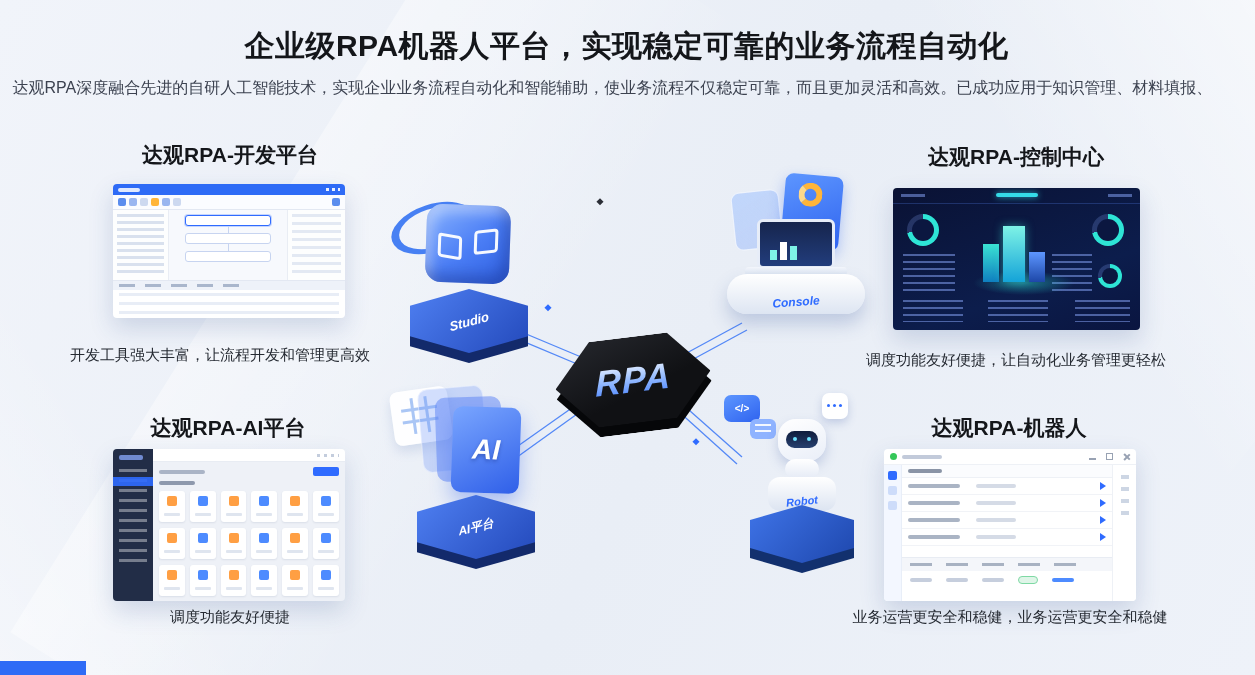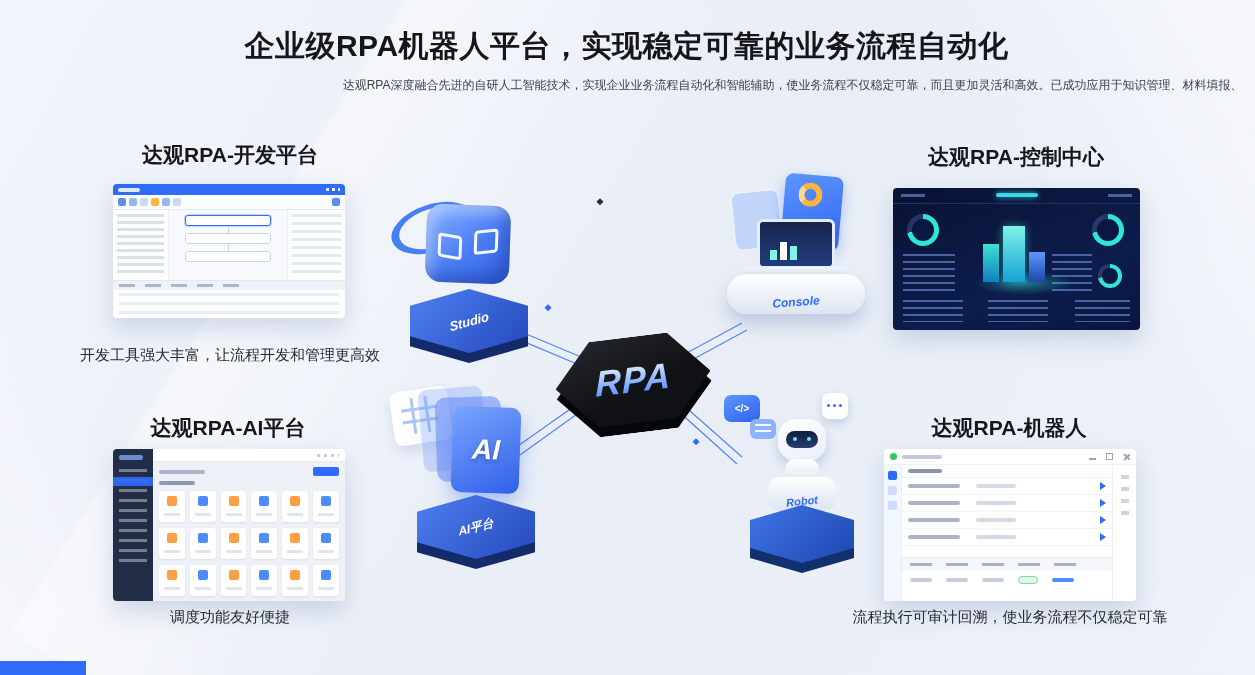--- a/index.html
+++ b/index.html
@@ -14,29 +14,29 @@
     background:linear-gradient(200deg,rgba(255,255,255,.85),rgba(255,255,255,0) 60%)}
   .bg-shape.s2{left:-220px;bottom:-160px;width:680px;height:480px;transform:rotate(38deg);
     background:linear-gradient(20deg,rgba(255,255,255,.7),rgba(236,242,250,0) 60%)}
   .bg-shape.s3{left:18%;top:-120px;width:300px;height:900px;transform:rotate(32deg);
     background:linear-gradient(90deg,rgba(255,255,255,.4),rgba(255,255,255,0))}
 
   
   .page-title{position:absolute;top:26px;left:0;right:2px;text-align:center;
     font-size:30px;font-weight:700;color:#14161a;letter-spacing:.5px}
   .page-subtitle{position:absolute;top:76px;left:50%;transform:translateX(-50%);
-    width:1230px;text-align:right;font-size:12px;line-height:1.5;color:#3c4250}
+    width:1230px;text-align:left;font-size:16px;line-height:1.5;color:#3c4250}
   .page-subtitle span{display:block}
 
   
   .feat-title{position:absolute;width:284px;text-align:center;font-size:21px;font-weight:700;color:#14161a}
   .ft-dev{left:88px;top:141px}.ft-control{left:874px;top:143px}
   .ft-ai{left:86px;top:414px}.ft-robot{left:867px;top:414px}
   .feat-caption{position:absolute;text-align:center;font-size:15px;color:#262b33;line-height:1.9}
-  .fc-dev{left:63px;top:341px;width:334px}.fc-control{left:846px;top:346px;width:340px}
+  .fc-dev{left:53px;top:341px;width:334px}.fc-control{left:846px;top:346px;width:340px}
   .fc-ai{left:63px;top:603px;width:334px}.fc-robot{left:840px;top:603px;width:340px}
 
   
   .shot{position:absolute;background:#fff;border-radius:4px;overflow:hidden;
     box-shadow:0 10px 24px rgba(40,70,140,.18)}
 
   
   .shot-dev{left:113px;top:184px;width:232px;height:134px}
   .dev-titlebar{height:11px;background:#2e6bf6;display:flex;align-items:center;padding:0 5px;gap:3px}
   .dtb-logo{width:22px;height:4px;background:rgba(255,255,255,.85);border-radius:2px}
@@ -330,20 +330,21 @@
     <div class="pl pl3"></div>
     <div class="pl pl4"></div>
     <div class="pl pl5"></div>
     <div class="cc-city">
       <span class="cc-glow"></span>
       <i class="t1"></i>
       <i class="t2"></i>
       <i class="t3"></i>
     </div>
   </div>
+  <div class="feat-caption fc-control">调度功能友好便捷，让自动化业务管理更轻松</div>
 
   <div class="shot shot-ai">
     <div class="ai-side">
       <i class="ai-logo"></i>
       <i class="ai-nav"></i>
       <i class="ai-active"></i>
     </div>
     <div class="ai-top">
       <i class="ai-top-dots"></i>
     </div>
@@ -432,21 +433,21 @@
       <div class="rb-trow">
         <i class="cell"></i>
         <i class="cell"></i>
         <i class="cell"></i>
         <i class="pill"></i>
         <i class="link"></i>
       </div>
     </div>
     <div class="rb-right"></div>
   </div>
-  <div class="feat-caption fc-robot">流程执行可审计回溯，使业务流程不仅稳定可靠</div>
+  <div class="feat-caption fc-robot">业务运营更安全和稳健，业务运营更安全和稳健</div>
 
   <div class="diagram">
     <svg class="links" viewBox="0 0 540 430">
       <g stroke="#3a77f7" stroke-width="1.3" opacity="0.85" fill="none">
         <line x1="150" y1="168" x2="243" y2="207"></line>
           <line x1="146" y1="175" x2="239" y2="214"></line>
         <line x1="392" y1="168" x2="322" y2="206"></line>
           <line x1="397" y1="175" x2="327" y2="213"></line>
         <line x1="158" y1="298" x2="243" y2="238"></line>
           <line x1="163" y1="305" x2="248" y2="244"></line>

